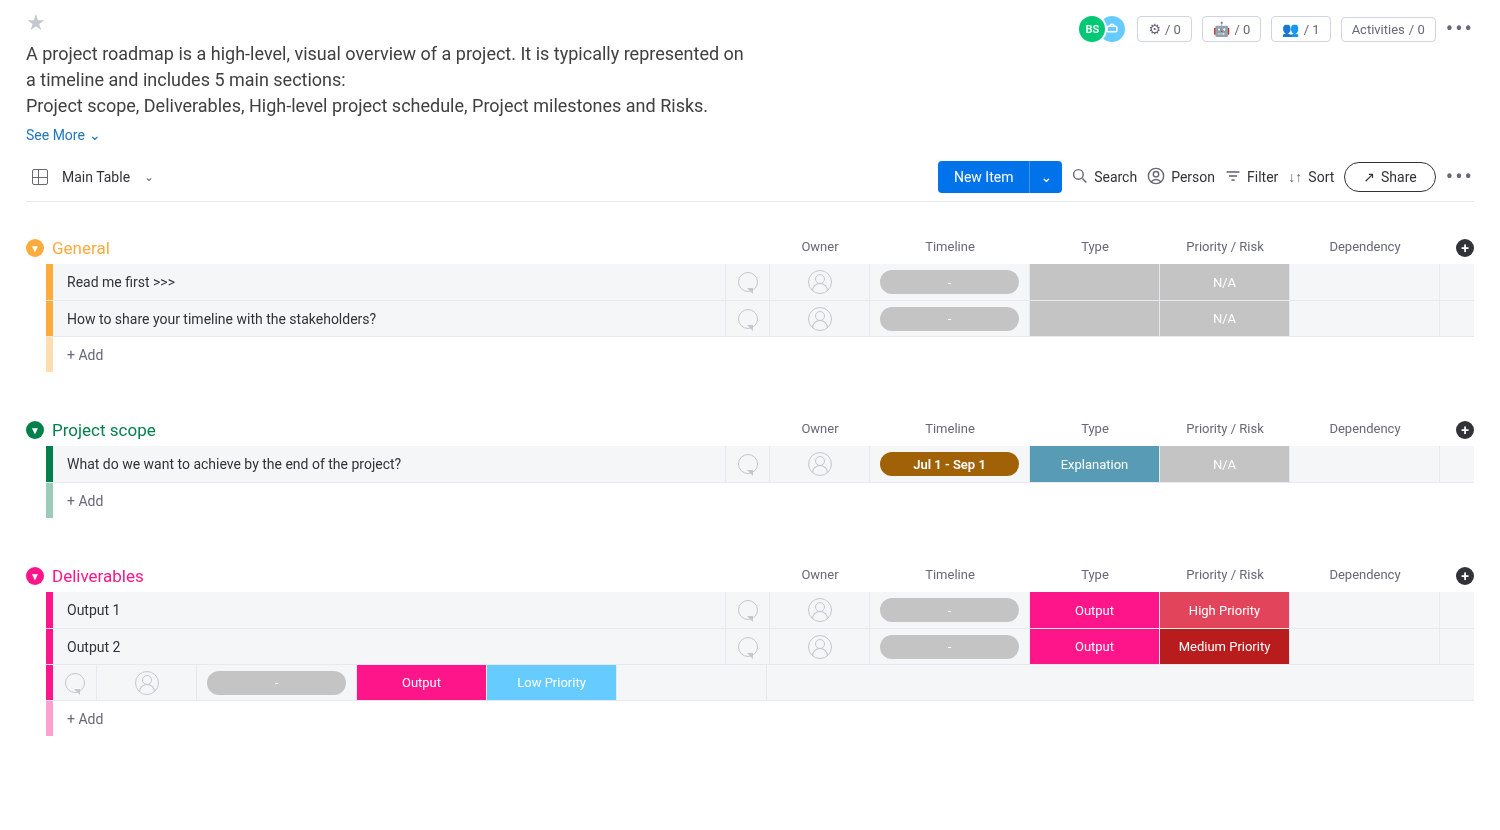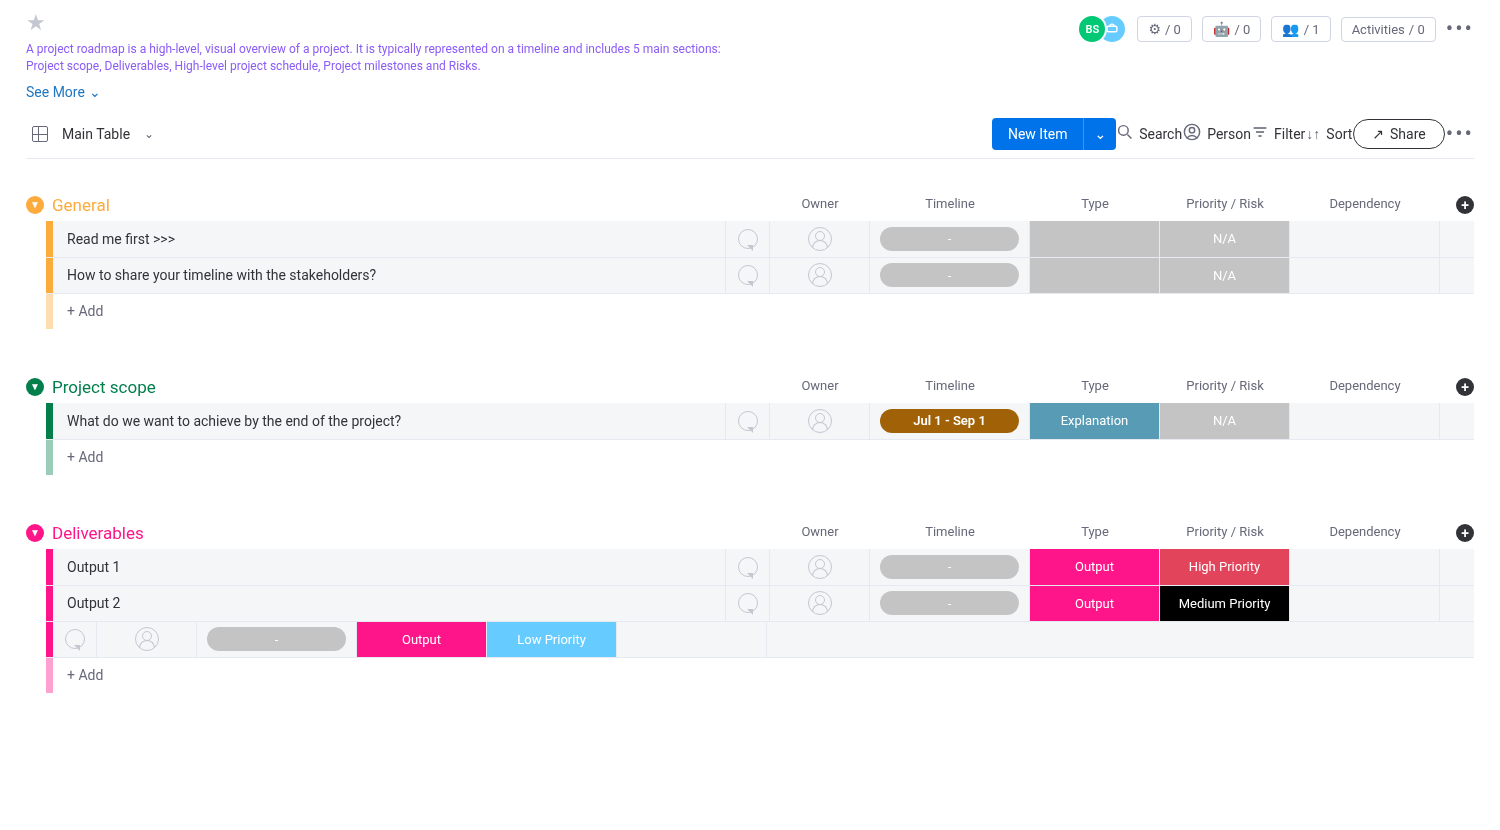--- a/index.html
+++ b/index.html
@@ -8,39 +8,39 @@
     background: #fff;
     color: #323338;
     width: 1500px;
     font-size: 14px;
   }
   .page { padding: 10px 26px 40px 26px; }
   .header-row { display: flex; align-items: flex-start; justify-content: space-between; }
   .title-row { display: flex; align-items: center; gap: 10px; }
   .title { font-size: 30px; font-weight: 500; color: #323338; }
   .star-icon { color: #c5c7d0; font-size: 22px; }
-  .desc { color: #8b5cf6; font-size: 12px; margin-top: 6px; max-width: 720px; line-height: 1.45; display:block;}
+  .desc { color: #404040; font-size: 18px; margin-top: 6px; max-width: 720px; line-height: 1.45; display:block;}
   .see-more { color: #1f76c2; font-size: 14px; margin-top: 8px; cursor: pointer; display:inline-flex; align-items:center; gap:4px;}
   .header-right { display: flex; align-items: center; gap: 10px; padding-top: 4px; }
   .avatar-stack { display: flex; }
   .avatar-circle { width: 30px; height: 30px; border-radius: 50%; display: flex; align-items: center; justify-content: center; font-size: 11px; font-weight: 600; color: #fff; border: 2px solid #fff; }
   .avatar-a { background: #00c875; margin-right: -10px; z-index: 1; }
   .avatar-b { background: #66ccff; }
   .pill { border: 1px solid #d0d4e4; border-radius: 4px; padding: 4px 10px; display: flex; align-items: center; gap: 4px; font-size: 13px; color: #676879; cursor:pointer;}
   .pill .ico { font-size: 14px; color: #676879; }
   .dots { font-size: 22px; color: #676879; cursor:pointer; letter-spacing: 2px; line-height: 1; }
 
   .toolbar { display: flex; align-items: center; justify-content: space-between; margin-top: 18px; border-bottom: 1px solid #e6e9ef; padding-bottom: 8px; }
   .tool-left { display: flex; align-items: center; gap: 6px; }
   .view-btn { display: flex; align-items: center; gap: 14px; padding: 4px 6px; font-size: 14px; color: #323338; cursor:pointer;}
   .view-btn .grid-ico { width:16px; height:16px; border:1.5px solid #676879; border-radius:2px; position:relative; }
   .view-btn .grid-ico:before { content:""; position:absolute; left:0; right:0; top:50%; border-top:1.5px solid #676879; }
   .view-btn .grid-ico:after { content:""; position:absolute; top:0; bottom:0; left:33%; border-left:1.5px solid #676879; }
   .chev { font-size: 12px; color: #676879; }
-  .tool-right { display: flex; align-items: center; gap: 1px; }
+  .tool-right { display: flex; align-items: center; gap: 10px; }
   .new-item-wrap { display:flex; background:#0073ea; border-radius: 4px; overflow:hidden; }
   .new-item { color:#fff; font-size:14px; padding: 8px 16px; cursor:pointer; }
   .new-item-dd { color:#fff; padding: 8px 10px; border-left:1px solid rgba(255,255,255,0.25); cursor:pointer;}
   .tool-action { display:flex; align-items:center; gap:6px; color:#323338; font-size:14px; cursor:pointer;}
   .tool-action .ico { color:#676879; }
   .share-btn { border: 1.5px solid #323338; border-radius: 30px; padding: 6px 18px; display:flex; align-items:center; gap:6px; cursor:pointer;}
 
   .group { margin-top: 48px; }
   .group:first-of-type { margin-top: 36px; }
   .group-head { display:flex; align-items:center; }
@@ -74,21 +74,21 @@
   .tl-grey { background:#c4c4c4; }
   .tl-green { background:#a16207; font-weight:600;}
   .row-type { width:130px; display:flex; align-items:center; justify-content:center; border-right:1px solid #e6e9ef; font-size:13px; color:#fff;}
   .row-priority { width:130px; display:flex; align-items:center; justify-content:center; border-right:1px solid #e6e9ef; font-size:13px; color:#fff;}
   .row-dependency { width:150px; border-right:1px solid #e6e9ef;}
   .row-addcol { width:34px; }
   .cell-grey { background:#c4c4c4; }
   .cell-blue { background:#579bb5; }
   .cell-pink { background:#ff158a; }
   .cell-red { background:#e2445c; }
-  .cell-orange { background:#000000; }
+  .cell-orange { background:#b91c1c; }
   .cell-lightblue { background:#66ccff; }
 
   .row.add-row { background:#fff; }
   .row.add-row .row-name { color:#676879; }
   .row.add-row .row-color { opacity:0.4; }
   .row-last-pad { flex:1; }
 </style>
 </head>
 <body>
 

